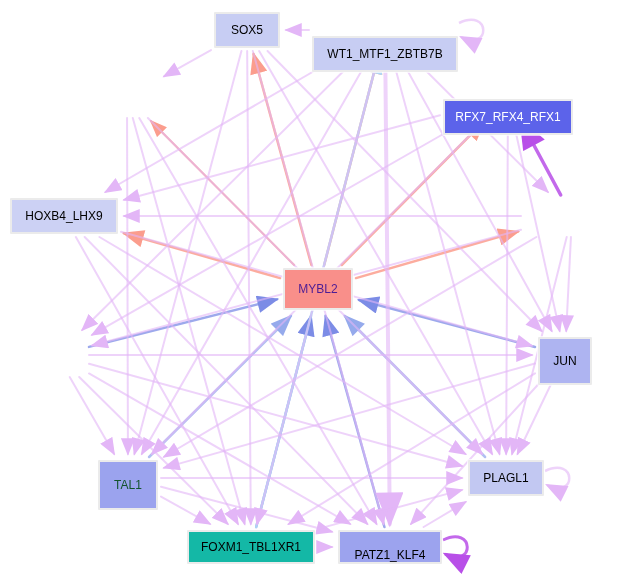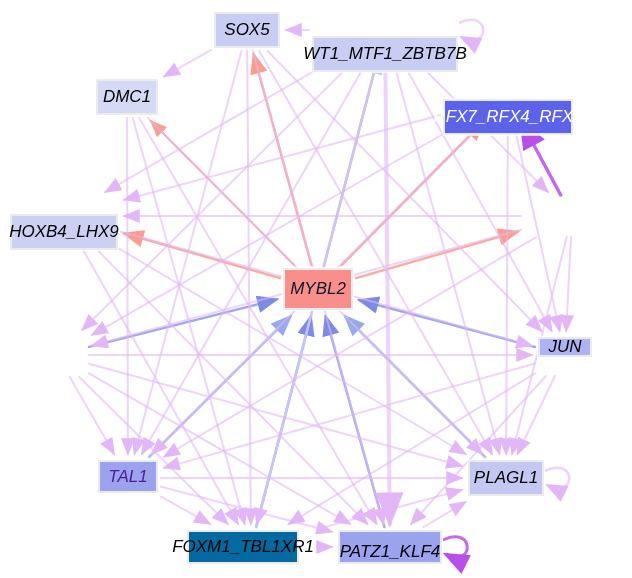--- a/index.html
+++ b/index.html
@@ -10,25 +10,24 @@
     overflow:hidden;
     font-family:"Liberation Sans", sans-serif;
   }
   .edge-layer{position:absolute;left:0;top:0;width:100%;height:100%;}
   .node{
     position:absolute;
     display:flex;align-items:center;justify-content:center;
     border-radius:1px;
     border:2px solid #ebebeb;
     box-sizing:border-box;
-    font-size:17px;
+    font-size:12px;
     cursor:pointer;
     white-space:nowrap;
     box-shadow:0 0 0 1px rgba(255,255,255,0.7);
-    font-style:italic;
   }
   .node span{white-space:nowrap;pointer-events:none;}
 </style>
 </head>
 <body>
 
 <div class="stage" id="stage">
   <svg class="edge-layer" id="edge-layer" width="632" height="578" viewBox="0 0 632 578">
       <defs>
         <marker id="arrow-violet" viewBox="0 0 10 8" refX="9" refY="4" markerWidth="9" markerHeight="7" orient="auto">
@@ -119,37 +118,34 @@
 
 <div class="node" style="left: 214px; top: 12px; width: 66px; height: 36px; background: rgb(199, 205, 243); color: rgb(0, 0, 0);">
       <span>SOX5</span>
     </div>
     <div class="node" style="left: 312px; top: 12px; width: 146px; height: 36px; background: rgb(199, 205, 243); color: rgb(0, 0, 0); margin-top: 24px;">
       <span>WT1_MTF1_ZBTB7B</span>
     </div>
     <div class="node" style="left: 443px; top: 79px; width: 130px; height: 36px; background: rgb(92, 99, 234); color: rgb(255, 255, 255); margin-top: 20px;">
       <span>RFX7_RFX4_RFX1</span>
     </div>
-    <div class="node" style="left: 96px; top: 79px; width: 62px; height: 36px; background: rgb(212, 217, 246); color: rgb(0, 0, 0);">
-      <span>DMC1</span>
-    </div>
-    <div class="node" style="left: 10px; top: 198px; width: 108px; height: 36px; background: rgb(204, 209, 244); color: rgb(0, 0, 0); margin-top: 16px;">
+    <div class="node" style="left: 10px; top: 198px; width: 108px; height: 36px; background: rgb(204, 209, 244); color: rgb(0, 0, 0);">
       <span>HOXB4_LHX9</span>
     </div>
-    <div class="node" style="left: 283px; top: 268px; width: 70px; height: 42px; background: rgb(249, 143, 138); color: #0f172a;">
+    <div class="node" style="left: 283px; top: 268px; width: 70px; height: 42px; background: rgb(249, 143, 138); color: #4c1d95;">
       <span>MYBL2</span>
     </div>
-    <div class="node" style="left: 538px; top: 337px; width: 54px; height: 20px; background: rgb(174, 180, 241); color: rgb(0, 0, 0);">
+    <div class="node" style="left: 538px; top: 337px; width: 54px; height: 48px; background: rgb(174, 180, 241); color: rgb(0, 0, 0);">
       <span>JUN</span>
     </div>
-    <div class="node" style="left: 98px; top: 460px; width: 60px; height: 33px; background: rgb(155, 163, 238); color: #4c1d95;">
+    <div class="node" style="left: 98px; top: 460px; width: 60px; height: 50px; background: rgb(155, 163, 238); color: #14532d;">
       <span>TAL1</span>
     </div>
     <div class="node" style="left: 468px; top: 460px; width: 76px; height: 36px; background: rgb(194, 200, 242); color: rgb(0, 0, 0);">
       <span>PLAGL1</span>
     </div>
-    <div class="node" style="left: 187px; top: 530px; width: 112px; height: 34px; background: #0369a1; color: rgb(0, 0, 0);">
+    <div class="node" style="left: 187px; top: 530px; width: 128px; height: 34px; background: #14b8a6; color: rgb(0, 0, 0);">
       <span>FOXM1_TBL1XR1</span>
     </div>
     <div class="node" style="left: 338px; top: 530px; width: 104px; height: 34px; background: rgb(156, 163, 238); color: rgb(0, 0, 0); align-items: flex-end;">
       <span>PATZ1_KLF4</span>
     </div>
   </div>
 
 </body></html>

